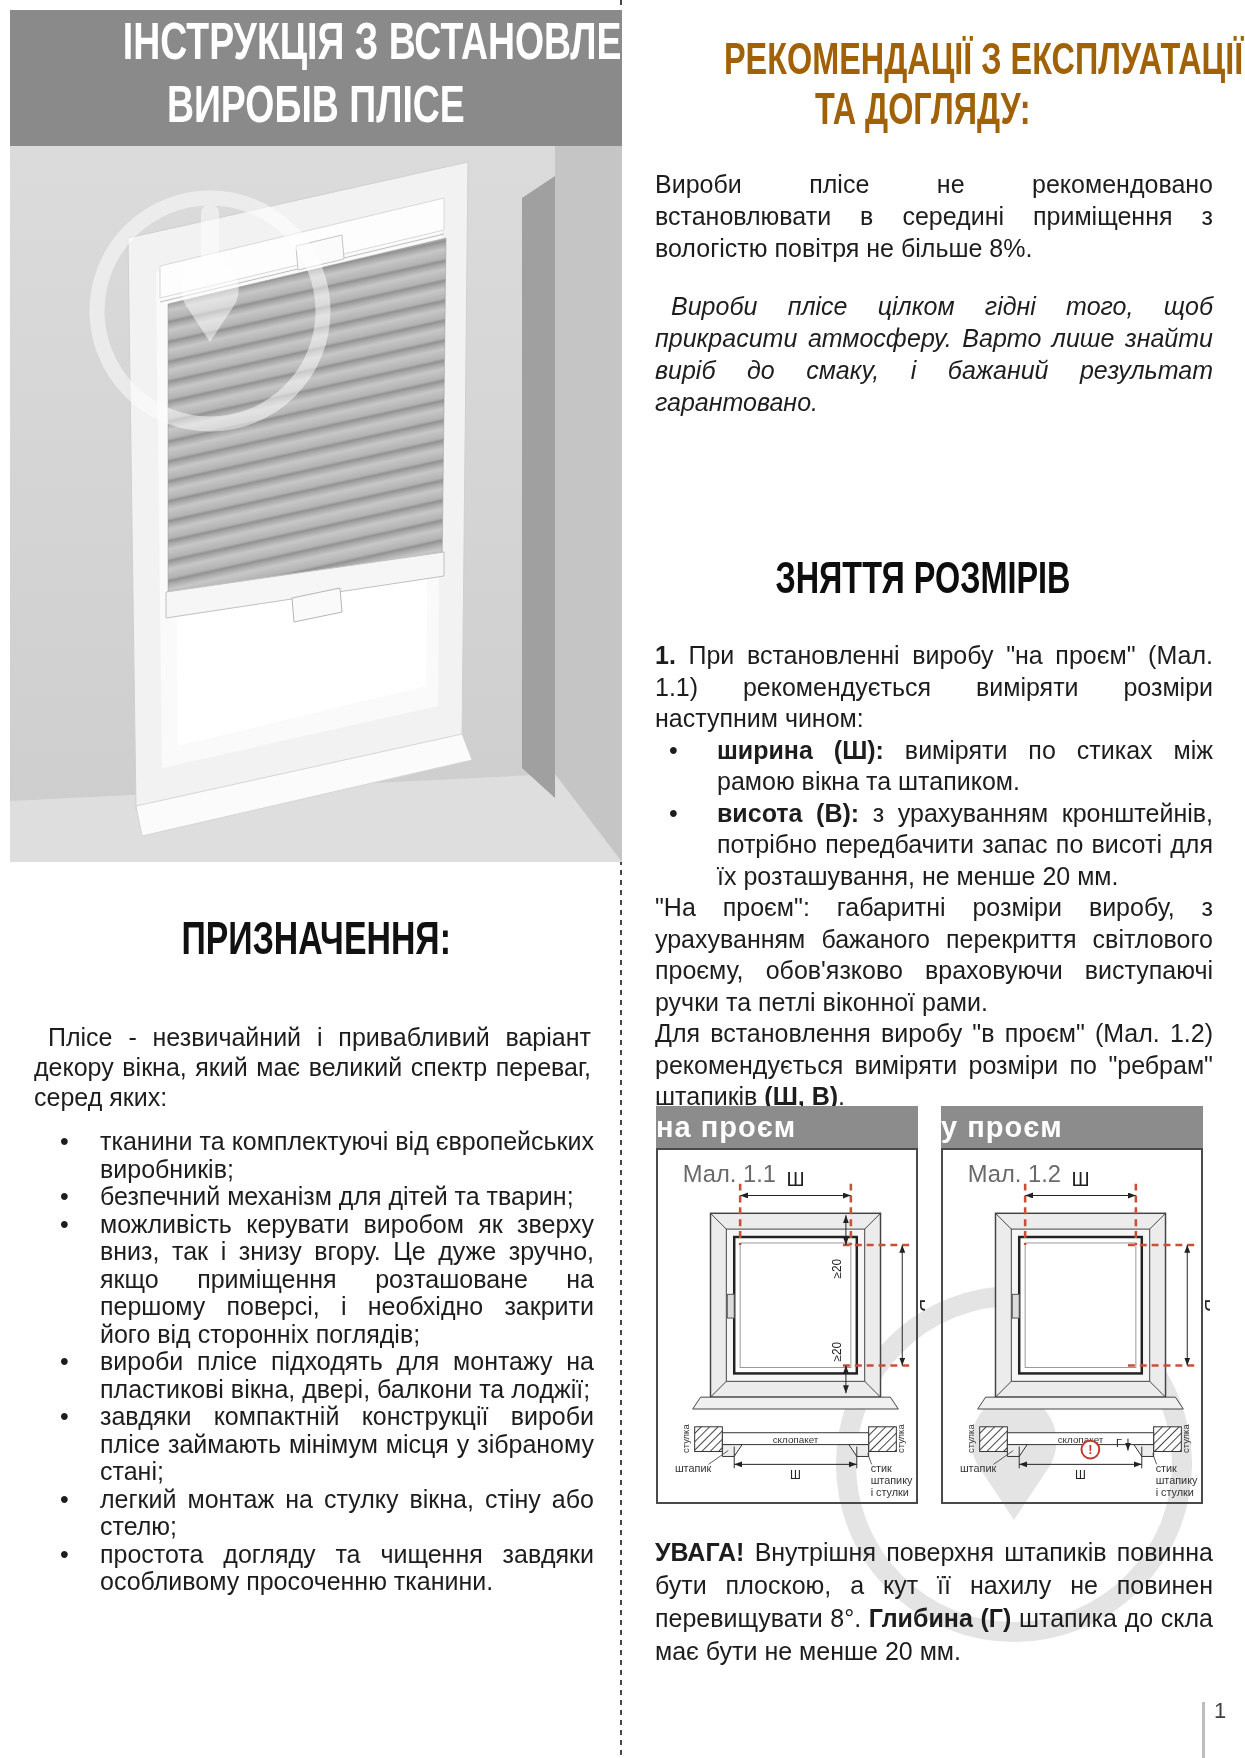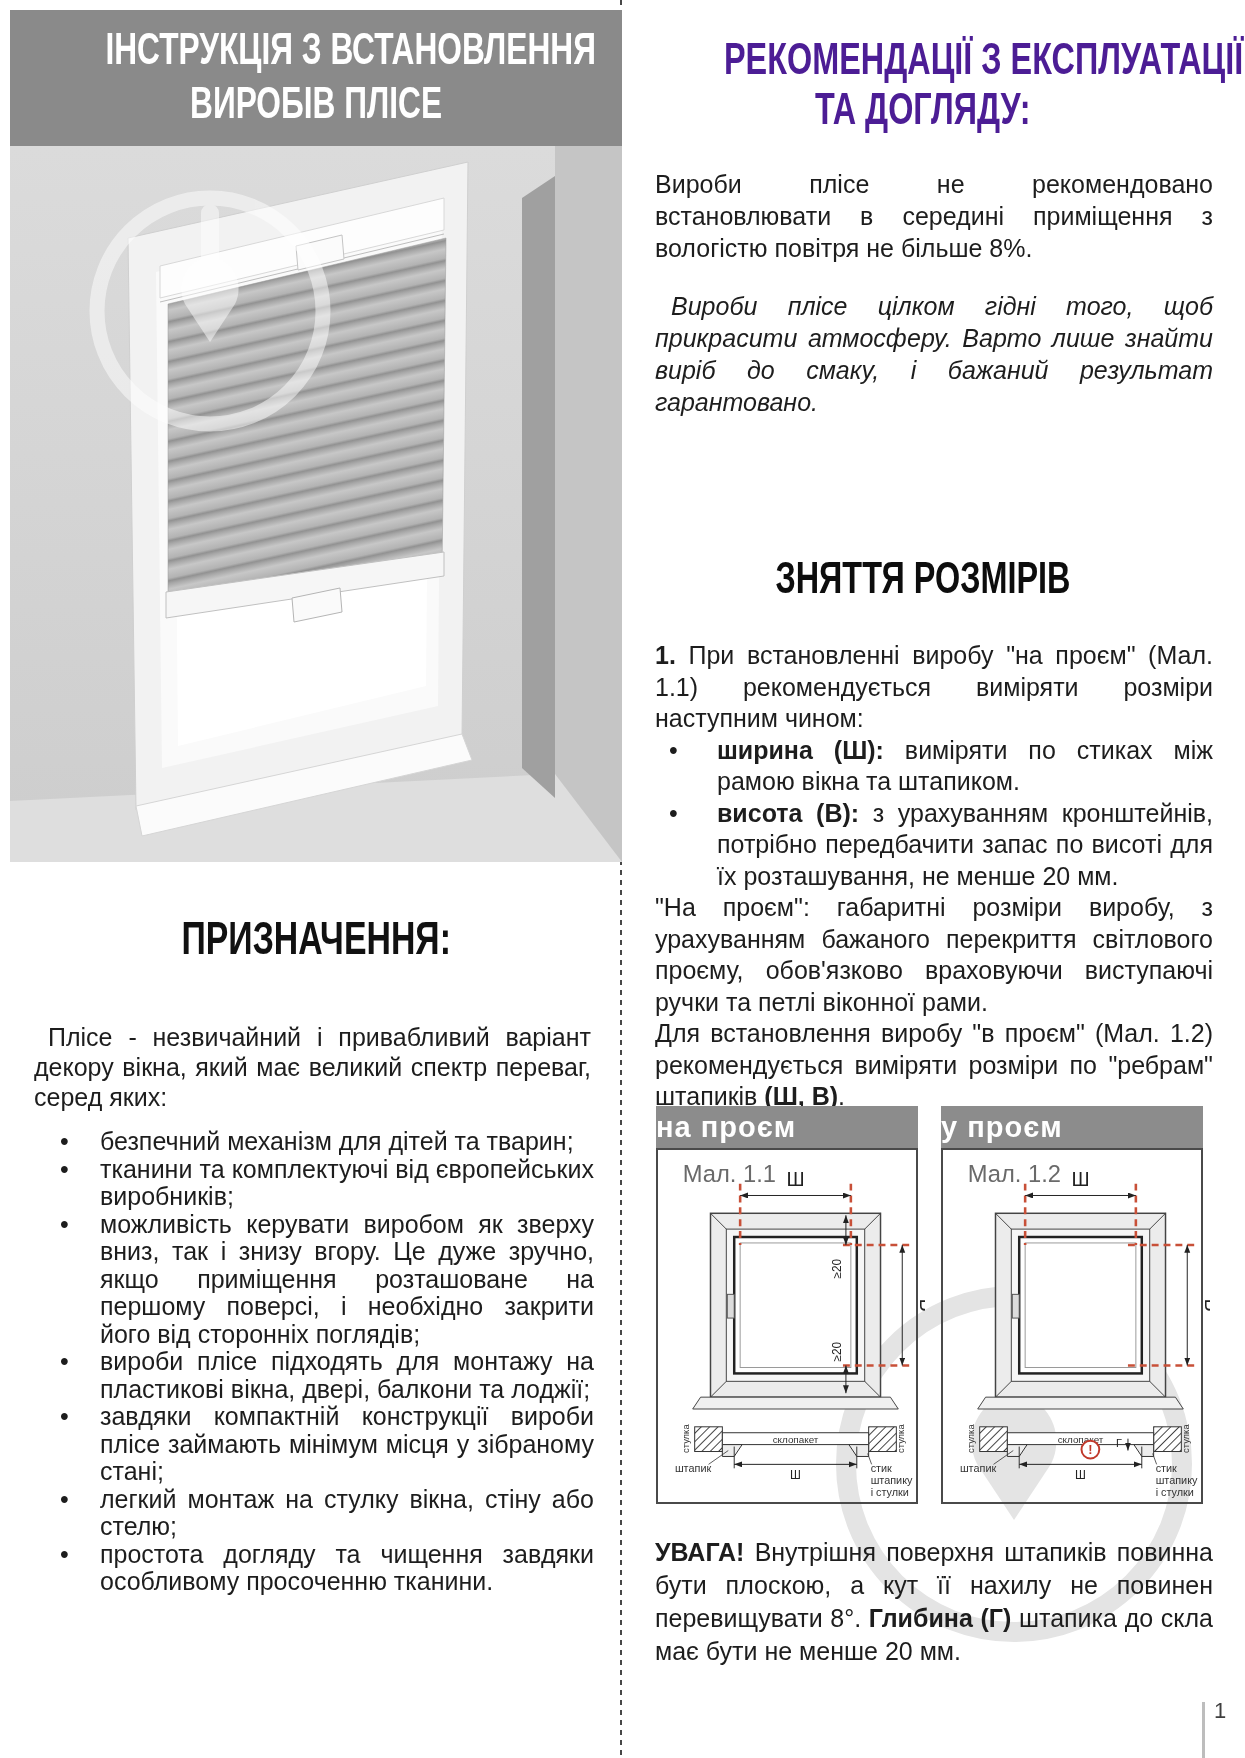--- a/index.html
+++ b/index.html
@@ -6,35 +6,35 @@
   body{
     width:1245px;height:1758px;background:#ffffff;position:relative;
     font-family:"Liberation Sans", sans-serif;color:#1d1d1d;overflow:hidden;
   }
   .abs{position:absolute;}
   
   .cond{display:inline-block;transform:scaleX(.72);transform-origin:50% 50%;
         white-space:nowrap;font-weight:700;}
   
   #left-header{left:10px;top:10px;width:612px;height:176px;background:#8a8a8a;
-    color:#fff;text-align:center;box-sizing:border-box;padding-top:12px;
-    font-size:44px;line-height:1.22;}
+    color:#fff;text-align:center;box-sizing:border-box;padding-top:0;
+    font-size:52px;line-height:1.22;}
   #photo{left:10px;top:146px;width:612px;height:716px;}
   #purpose-title{left:10px;top:910px;width:612px;text-align:center;font-size:47px;color:#111;}
   .body-text{font-size:25px;text-align:justify;}
   #purpose-intro{left:34px;top:1022px;width:557px;line-height:30px;text-indent:14px;}
   #purpose-list{left:34px;top:1128px;width:560px;line-height:27.5px;}
   #purpose-list ul{margin:0;padding:0;list-style:none;}
   #purpose-list li{position:relative;padding-left:66px;margin:0;}
   #purpose-list li::before{content:"•";position:absolute;left:26px;top:0;font-size:25px;}
   
   #divider{left:620px;top:0;width:2px;height:1758px;
     background:repeating-linear-gradient(to bottom,#474747 0 5px,transparent 5px 10px);}
   
-  #care-title{left:623px;top:34px;width:600px;text-align:center;font-size:45px;line-height:1.1;color:#4c1d95;}
+  #care-title{left:623px;top:34px;width:600px;text-align:center;font-size:45px;line-height:1.1;color:#a16207;}
   #care-text{left:655px;top:168px;width:558px;line-height:32px;}
   #care-text p{margin:0;}
   #care-p1{text-indent:16px;}
   #care-p3{margin-top:26px !important;font-style:italic;text-indent:16px;}
   #measure-title{left:623px;top:552px;width:600px;text-align:center;font-size:45px;color:#0d0d0d;}
   #measure-text{left:655px;top:640px;width:558px;line-height:31.5px;}
   #measure-text p{margin:0;}
   #measure-text ul{margin:0;padding:0;list-style:none;}
   #measure-text li{position:relative;padding-left:62px;}
   #measure-text li::before{content:"•";position:absolute;left:14px;top:0;}
@@ -102,22 +102,22 @@
 </div>
 
 <div id="purpose-title" class="abs">
   <span class="cond">ПРИЗНАЧЕННЯ:</span>
 </div>
 
 <div id="purpose-intro" class="abs body-text">Плісе - незвичайний і привабливий варіант декору вікна, який має великий спектр переваг, серед яких:</div>
 
 <div id="purpose-list" class="abs body-text">
   <ul>
+    <li>тканини та комплектуючі від європейських виробників;</li>
     <li>безпечний механізм для дітей та тварин;</li>
-    <li>тканини та комплектуючі від європейських виробників;</li>
     <li>можливість керувати виробом як зверху вниз, так і знизу вгору. Це дуже зручно, якщо приміщення розташоване на першому поверсі, і необхідно закрити його від сторонніх поглядів;</li>
     <li>вироби плісе підходять для монтажу на пластикові вікна, двері, балкони та лоджії;</li>
     <li>завдяки компактній конструкції вироби плісе займають мінімум місця у зібраному стані;</li>
     <li>легкий монтаж на стулку вікна, стіну або стелю;</li>
     <li>простота догляду та чищення завдяки особливому просоченню тканини.</li>
   </ul>
 </div>
 
 <div id="care-title" class="abs">
   <span class="cond">РЕКОМЕНДАЦІЇ З ЕКСПЛУАТАЦІЇ</span><br>

